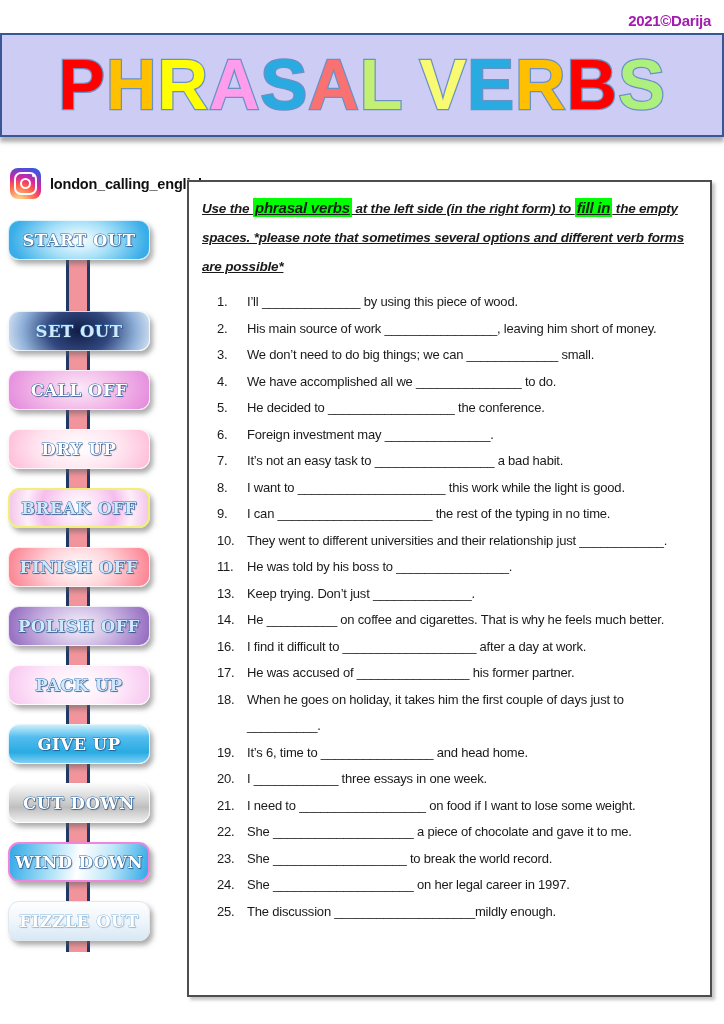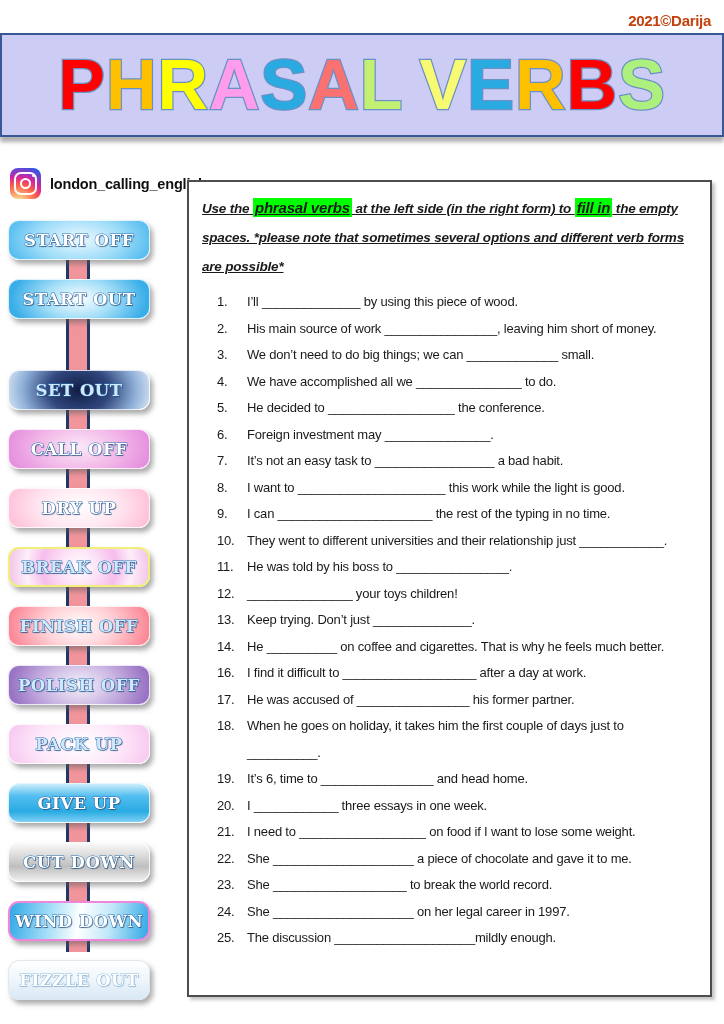--- a/index.html
+++ b/index.html
@@ -2,21 +2,21 @@
 <html><head>
 <meta charset="utf-8">
 <style>
   * { margin:0; padding:0; box-sizing:border-box; }
   html,body { width:724px; height:1024px; background:#fff; }
   body { position:relative; font-family:"Liberation Sans", sans-serif; overflow:hidden; }
 
   
   .copyright {
     position:absolute; top:12px; right:13px;
-    font-size:15px; font-weight:bold; color:#c2410c;
+    font-size:15px; font-weight:bold; color:#a21caf;
     letter-spacing:-0.3px;
   }
 
   
   .banner {
     position:absolute; left:0; top:33px; width:724px; height:104px;
     background:#ccccf5;
     border:2px solid #3a5795;
     box-shadow:0 5px 4px rgba(110,110,110,.55);
     display:flex; align-items:center; justify-content:center;
@@ -131,23 +131,20 @@
 <div class="insta-row">
   <div class="insta-icon">
       <div class="insta-dot"></div>
     </div>
   <div class="insta-handle">london_calling_english</div>
 </div>
 
 <div class="sidebar">
   <div class="ribbon"></div>
   <div class="btn-col" id="btn-col">
-      <div class="pv-btn v-cyan-light">
-        <span>START OFF</span>
-      </div>
       <div class="pv-btn v-cyan">
         <span>START OUT</span>
       </div>
       <div class="pv-btn v-navy">
         <span>SET OUT</span>
       </div>
       <div class="pv-btn v-orchid">
         <span>CALL OFF</span>
       </div>
       <div class="pv-btn v-pink-soft">
@@ -221,24 +218,20 @@
       </div>
       <div class="item">
         <span class="num">10.</span>
         <span class="itext">They went to different universities and their relationship just ____________.</span>
       </div>
       <div class="item">
         <span class="num">11.</span>
         <span class="itext">He was told by his boss to ________________.</span>
       </div>
       <div class="item">
-        <span class="num">12.</span>
-        <span class="itext">_______________ your toys children!</span>
-      </div>
-      <div class="item">
         <span class="num">13.</span>
         <span class="itext">Keep trying. Don’t just ______________.</span>
       </div>
       <div class="item">
         <span class="num">14.</span>
         <span class="itext">He __________ on coffee and cigarettes. That is why he feels much better.</span>
       </div>
       <div class="item">
         <span class="num">16.</span>
         <span class="itext">I find it difficult to ___________________ after a day at work.</span>

